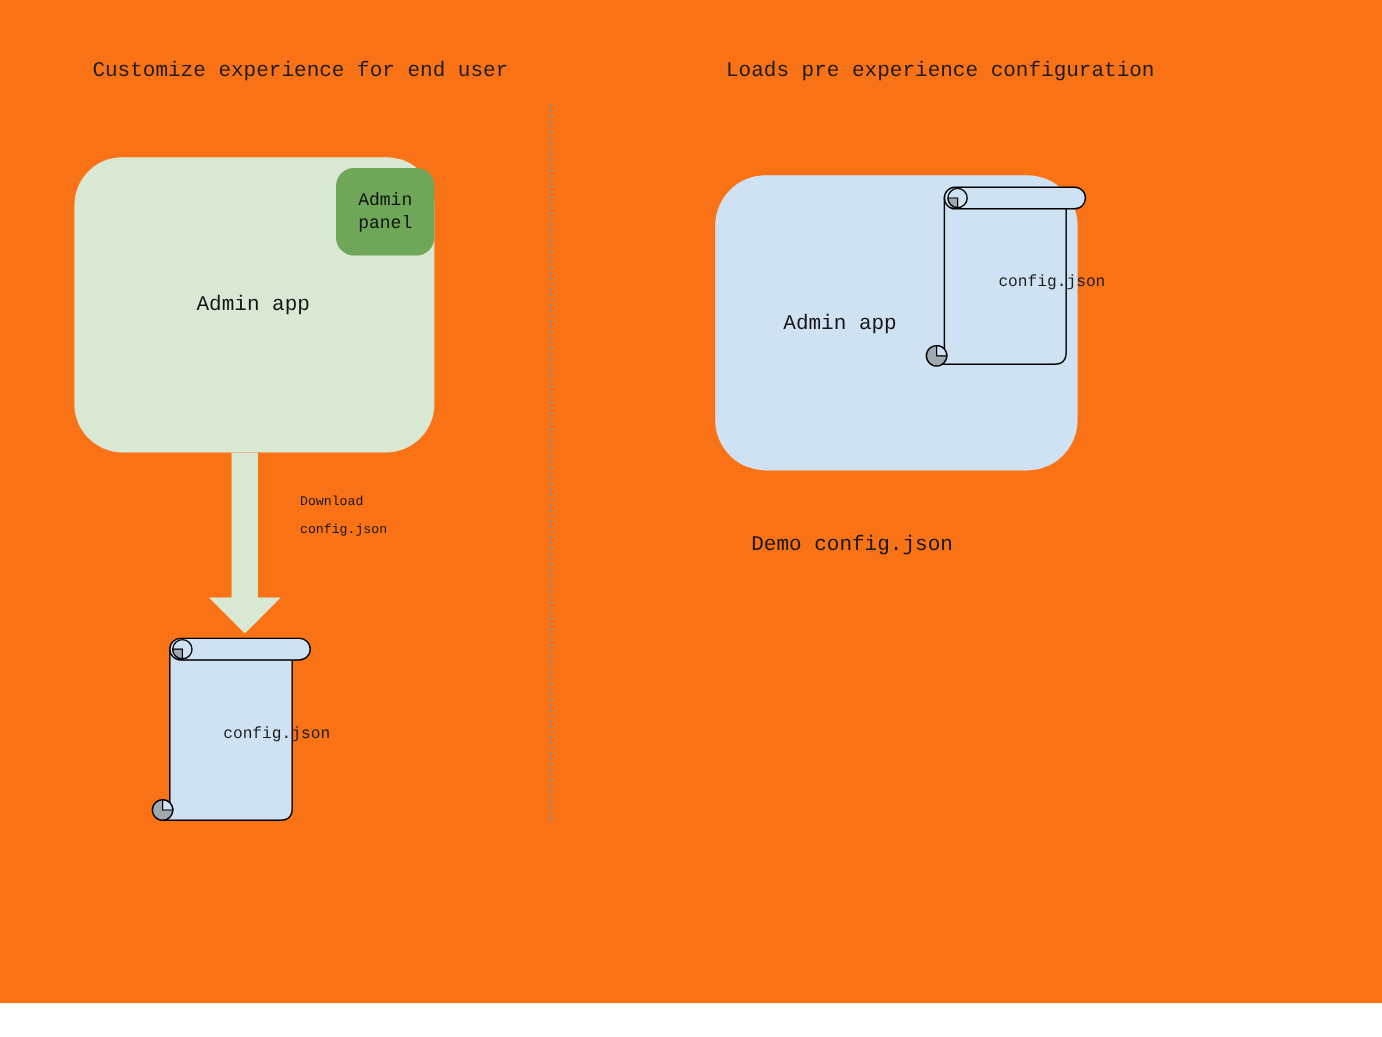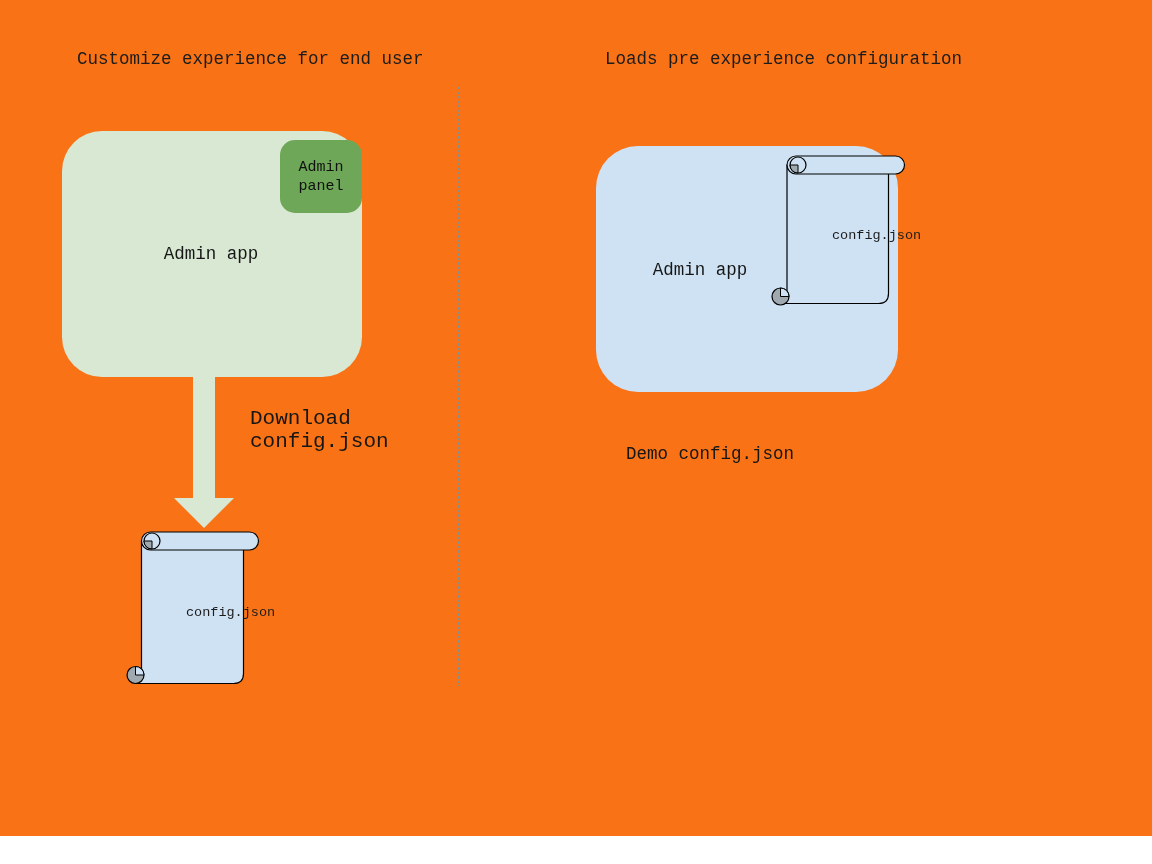--- a/index.html
+++ b/index.html
@@ -33,21 +33,21 @@
     padding: 4px 18px;
   }
   .box-label {
     font-size: 17.5px; color: #161616; text-align: center;
   }
   .admin-app-label { left: 146px; top: 244px; width: 130px; }
   .demo-app-label  { left: 640px; top: 260px; width: 120px; }
   .arrow-svg { left: 170px; top: 377px; }
   .download-label {
     left: 250px; top: 408px; width: 112px;
-    font-size: 21px; line-height: 22.5px; color: #161616;
+    font-size: 11px; line-height: 22.5px; color: #161616;
   }
   .caption-label {
     left: 626px; top: 444px;
     font-size: 17.5px; color: #161616; white-space: nowrap;
   }
   .scroll-label {
     font-size: 13.5px; color: #1c1c1c; text-align: left; padding-left: 44px;
   }
   .scroll-label-left  { left: 142px; top: 605px; width: 101px; }
   .scroll-label-right { left: 788px; top: 228px; width: 100px; }

